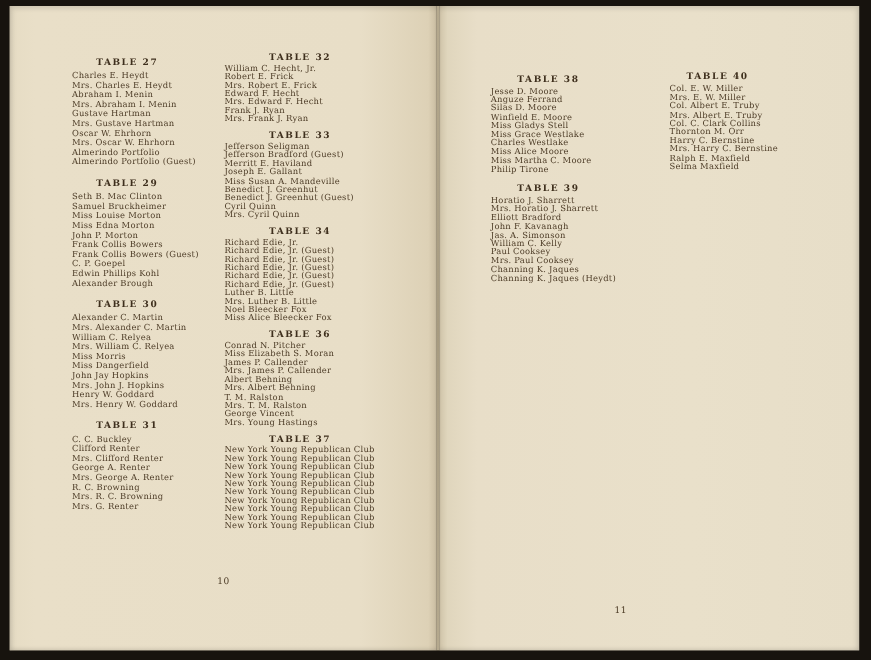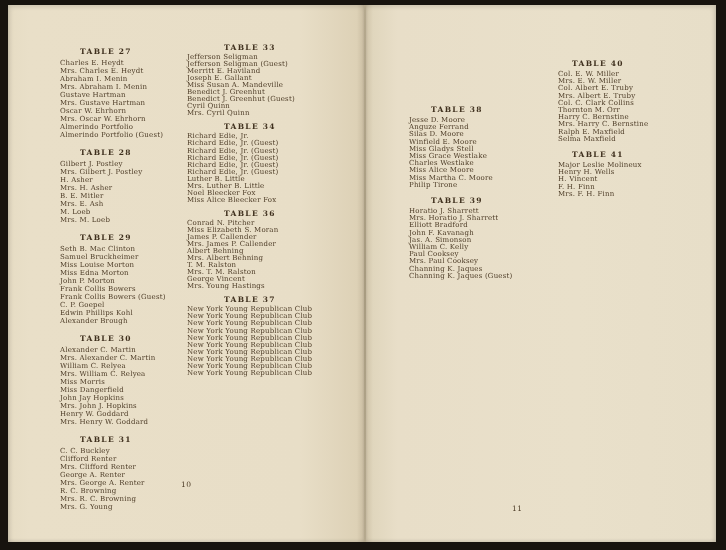--- a/index.html
+++ b/index.html
@@ -25,21 +25,21 @@
     background:linear-gradient(180deg,#b5a98e,#a79b80 50%,#b5a98e);
   }
   .page-right{
     width:350px;
     background:linear-gradient(90deg,#cfc3a8 0%,#e0d6bd 2%,#e8dec8 9%,#e9e0ca 60%,#e7dec8 100%);
     box-shadow:inset -2px 2px 4px rgba(0,0,0,0.12), inset 0 -2px 3px rgba(0,0,0,0.08);
   }
   .col{position:absolute;}
   .c1{left:52px;top:42px;width:92px;}
   .c2{left:179px;top:38px;width:126px;}
-  .c3{left:43px;top:56px;width:96px;margin-top:44px;}
+  .c3{left:43px;top:56px;width:96px;}
   .c4{left:176px;top:54px;width:112px;}
 
   .table-title{
     text-align:center;
     font-weight:bold;
     font-size:7.5px;
     line-height:9px;
     letter-spacing:1.3px;
     color:#3e2f1d;
     margin-bottom:3px;
@@ -83,31 +83,20 @@
           <div class="line">Abraham I. Menin</div>
           <div class="line">Mrs. Abraham I. Menin</div>
           <div class="line">Gustave Hartman</div>
           <div class="line">Mrs. Gustave Hartman</div>
           <div class="line">Oscar W. Ehrhorn</div>
           <div class="line">Mrs. Oscar W. Ehrhorn</div>
           <div class="line">Almerindo Portfolio</div>
           <div class="line">Almerindo Portfolio (Guest)</div>
         </div>
         <div class="table-block">
-          <div class="table-title">TABLE 28</div>
-          <div class="line">Gilbert J. Postley</div>
-          <div class="line">Mrs. Gilbert J. Postley</div>
-          <div class="line">H. Asher</div>
-          <div class="line">Mrs. H. Asher</div>
-          <div class="line">B. E. Mitler</div>
-          <div class="line">Mrs. E. Ash</div>
-          <div class="line">M. Loeb</div>
-          <div class="line">Mrs. M. Loeb</div>
-        </div>
-        <div class="table-block">
           <div class="table-title">TABLE 29</div>
           <div class="line">Seth B. Mac Clinton</div>
           <div class="line">Samuel Bruckheimer</div>
           <div class="line">Miss Louise Morton</div>
           <div class="line">Miss Edna Morton</div>
           <div class="line">John P. Morton</div>
           <div class="line">Frank Collis Bowers</div>
           <div class="line">Frank Collis Bowers (Guest)</div>
           <div class="line">C. P. Goepel</div>
           <div class="line">Edwin Phillips Kohl</div>
@@ -128,28 +117,38 @@
         </div>
         <div class="table-block">
           <div class="table-title">TABLE 31</div>
           <div class="line">C. C. Buckley</div>
           <div class="line">Clifford Renter</div>
           <div class="line">Mrs. Clifford Renter</div>
           <div class="line">George A. Renter</div>
           <div class="line">Mrs. George A. Renter</div>
           <div class="line">R. C. Browning</div>
           <div class="line">Mrs. R. C. Browning</div>
-          <div class="line">Mrs. G. Young</div>
+          <div class="line">Mrs. G. Renter</div>
         </div>
       </div>
     <div class="col c2">
+        <div class="table-block">
+          <div class="table-title">TABLE 32</div>
+          <div class="line">William C. Hecht, Jr.</div>
+          <div class="line">Robert E. Frick</div>
+          <div class="line">Mrs. Robert E. Frick</div>
+          <div class="line">Edward F. Hecht</div>
+          <div class="line">Mrs. Edward F. Hecht</div>
+          <div class="line">Frank J. Ryan</div>
+          <div class="line">Mrs. Frank J. Ryan</div>
+        </div>
         <div class="table-block">
           <div class="table-title">TABLE 33</div>
           <div class="line">Jefferson Seligman</div>
-          <div class="line">Jefferson Seligman (Guest)</div>
+          <div class="line">Jefferson Bradford (Guest)</div>
           <div class="line">Merritt E. Haviland</div>
           <div class="line">Joseph E. Gallant</div>
           <div class="line">Miss Susan A. Mandeville</div>
           <div class="line">Benedict J. Greenhut</div>
           <div class="line">Benedict J. Greenhut (Guest)</div>
           <div class="line">Cyril Quinn</div>
           <div class="line">Mrs. Cyril Quinn</div>
         </div>
         <div class="table-block">
           <div class="table-title">TABLE 34</div>
@@ -213,41 +212,33 @@
           <div class="table-title">TABLE 39</div>
           <div class="line">Horatio J. Sharrett</div>
           <div class="line">Mrs. Horatio J. Sharrett</div>
           <div class="line">Elliott Bradford</div>
           <div class="line">John F. Kavanagh</div>
           <div class="line">Jas. A. Simonson</div>
           <div class="line">William C. Kelly</div>
           <div class="line">Paul Cooksey</div>
           <div class="line">Mrs. Paul Cooksey</div>
           <div class="line">Channing K. Jaques</div>
-          <div class="line">Channing K. Jaques (Guest)</div>
+          <div class="line">Channing K. Jaques (Heydt)</div>
         </div>
       </div>
     <div class="col c4">
         <div class="table-block">
           <div class="table-title">TABLE 40</div>
           <div class="line">Col. E. W. Miller</div>
           <div class="line">Mrs. E. W. Miller</div>
           <div class="line">Col. Albert E. Truby</div>
           <div class="line">Mrs. Albert E. Truby</div>
           <div class="line">Col. C. Clark Collins</div>
           <div class="line">Thornton M. Orr</div>
           <div class="line">Harry C. Bernstine</div>
           <div class="line">Mrs. Harry C. Bernstine</div>
           <div class="line">Ralph E. Maxfield</div>
           <div class="line">Selma Maxfield</div>
         </div>
-        <div class="table-block">
-          <div class="table-title">TABLE 41</div>
-          <div class="line">Major Leslie Molineux</div>
-          <div class="line">Henry H. Wells</div>
-          <div class="line">H. Vincent</div>
-          <div class="line">F. H. Finn</div>
-          <div class="line">Mrs. F. H. Finn</div>
-        </div>
       </div>
     <div class="page-num pn-right">11</div>
   </div>
 </div>
 
 </body></html>

